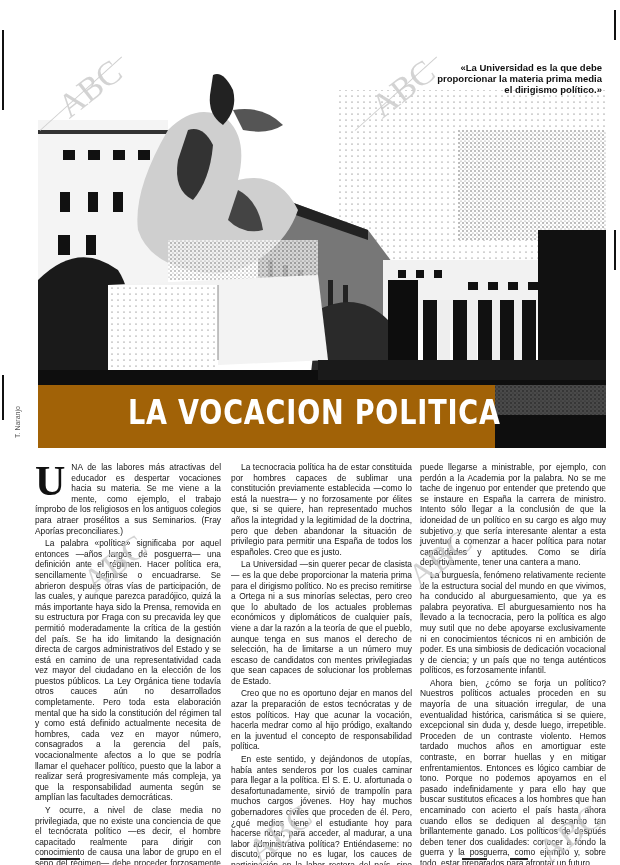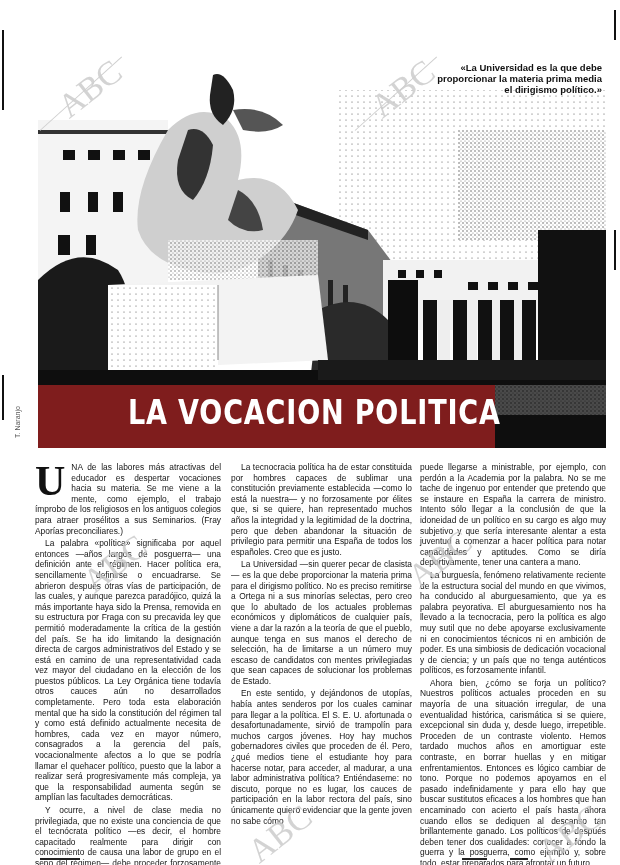--- a/index.html
+++ b/index.html
@@ -2,21 +2,21 @@
 <html><head>
   <meta charset="utf-8">
   <style>
     html, body { margin: 0; padding: 0; background: #ffffff; }
     body { width: 620px; height: 865px; position: relative; overflow: hidden; font-family: "Liberation Sans", sans-serif; color: #111; }
     .page { position: absolute; inset: 0; background: #fff; }
     .edge-line { position: absolute; background: #111; }
     .photo { position: absolute; left: 38px; top: 70px; width: 568px; height: 378px; overflow: hidden; background: #fff; }
     .photo svg { position: absolute; left: 0; top: 0; }
     .quote { position: absolute; left: 430px; top: 62px; width: 172px; text-align: right; font-family: "Liberation Sans", sans-serif; font-weight: bold; font-size: 9.5px; line-height: 11px; color: #111; z-index: 3; }
-    .headline { position: absolute; left: 38px; top: 385px; width: 457px; height: 63px; background: #7f1d1d; z-index: 2; }
+    .headline { position: absolute; left: 38px; top: 385px; width: 457px; height: 63px; background: #a16207; z-index: 2; }
     .headline-text { position: absolute; left: 90px; top: 8px; font-family: "DejaVu Sans", sans-serif; font-weight: bold; font-size: 33px; letter-spacing: 1px; color: #fff; transform: scaleX(0.82); transform-origin: left top; white-space: nowrap; }
     .credit { position: absolute; left: 14px; top: 438px; transform: rotate(-90deg); transform-origin: left top; font-size: 7px; color: #555; white-space: nowrap; }
     .col { position: absolute; top: 462px; font-family: "Liberation Sans", sans-serif; font-size: 8.4px; line-height: 10.6px; text-align: justify; color: #151515; hyphens: auto; }
     .col p { margin: 0 0 2px 0; text-indent: 10px; }
     .col p.first { text-indent: 0; }
     .col1 { left: 35px; width: 186px; }
     .col2 { left: 231px; width: 181px; }
     .col3 { left: 420px; width: 186px; }
     .dropcap { float: left; font-family: "Liberation Serif", serif; font-size: 42px; line-height: 34px; margin: 2px 6px 0 0; font-weight: bold; color: #111; }
     .watermark { position: absolute; font-family: "Liberation Serif", serif; font-size: 34px; color: #c9c9c9; transform: rotate(-38deg); z-index: 4; pointer-events: none; opacity: 0.8; }
@@ -134,20 +134,21 @@
 
   <div class="col col1">
     <p class="first"><span class="dropcap">U</span><span>NA de las labores más atractivas del educador es despertar vocaciones hacia su materia. Se me viene a la mente, como ejemplo, el trabajo ímprobo de los religiosos en los antiguos colegios para atraer prosélitos a sus Seminarios. (Fray Aporías preconciliares.)</span></p>
     <p>La palabra «política» significaba por aquel entonces —años largos de posguerra— una definición ante el régimen. Hacer política era, sencillamente definirse o encuadrarse. Se abrieron después otras vías de participación, de las cuales, y aunque parezca paradójico, quizá la más importante haya sido la Prensa, removida en su estructura por Fraga con su precavida ley que permitió moderadamente la crítica de la gestión del país. Se ha ido limitando la designación directa de cargos administrativos del Estado y se está en camino de una representatividad cada vez mayor del ciudadano en la elección de los puestos públicos. La Ley Orgánica tiene todavía otros cauces aún no desarrollados completamente. Pero toda esta elaboración mental que ha sido la constitución del régimen tal y como está definido actualmente necesita de hombres, cada vez en mayor número, consagrados a la gerencia del país, vocacionalmente afectos a lo que se podría llamar el quehacer político, puesto que la labor a realizar será progresivamente más compleja, ya que la responsabilidad aumenta según se amplían las facultades democráticas.</p>
     <p>Y ocurre, a nivel de clase media no privilegiada, que no existe una conciencia de que el tecnócrata político —es decir, el hombre capacitado realmente para dirigir con conocimiento de causa una labor de grupo en el seno del régimen— debe proceder forzosamente de facciones afectas a las raíces permanentes repetidas, a las raíces del régimen.</p>
   </div>
 
   <div class="col col2">
     <p>La tecnocracia política ha de estar constituida por hombres capaces de sublimar una constitución previamente establecida —como lo está la nuestra— y no forzosamente por élites que, si se quiere, han representado muchos años la integridad y la legitimidad de la doctrina, pero que deben abandonar la situación de privilegio para permitir una España de todos los españoles. Creo que es justo.</p>
     <p>La Universidad —sin querer pecar de clasista— es la que debe proporcionar la materia prima para el dirigismo político. No es preciso remitirse a Ortega ni a sus minorías selectas, pero creo que lo abultado de los actuales problemas económicos y diplomáticos de cualquier país, viene a dar la razón a la teoría de que el pueblo, aunque tenga en sus manos el derecho de selección, ha de limitarse a un número muy escaso de candidatos con mentes privilegiadas que sean capaces de solucionar los problemas de Estado.</p>
+    <p>Creo que no es oportuno dejar en manos del azar la preparación de estos tecnócratas y de estos políticos. Hay que acunar la vocación, hacerla medrar como al hijo pródigo, exaltando en la juventud el concepto de responsabilidad política.</p>
     <p>En este sentido, y dejándonos de utopías, había antes senderos por los cuales caminar para llegar a la política. El S. E. U. afortunada o desafortunadamente, sirvió de trampolín para muchos cargos jóvenes. Hoy hay muchos gobernadores civiles que proceden de él. Pero, ¿qué medios tiene el estudiante hoy para hacerse notar, para acceder, al madurar, a una labor administrativa política? Entiéndaseme: no discuto, porque no es lugar, los cauces de participación en la labor rectora del país, sino únicamente quiero evidenciar que la gente joven no sabe cómo</p>
   </div>
 
   <div class="col col3">
     <p class="first">puede llegarse a ministrable, por ejemplo, con perdón a la Academia por la palabra. No se me tache de ingenuo por entender que pretendo que se instaure en España la carrera de ministro. Intento sólo llegar a la conclusión de que la idoneidad de un político en su cargo es algo muy subjetivo y que sería interesante alentar a esta juventud a comenzar a hacer política para notar capacidades y aptitudes. Como se diría deportivamente, tener una cantera a mano.</p>
     <p>La burguesía, fenómeno relativamente reciente de la estructura social del mundo en que vivimos, ha conducido al aburguesamiento, que ya es palabra peyorativa. El aburguesamiento nos ha llevado a la tecnocracia, pero la política es algo muy sutil que no debe apoyarse exclusivamente ni en conocimientos técnicos ni en ambición de poder. Es una simbiosis de dedicación vocacional y de ciencia; y un país que no tenga auténticos políticos, es forzosamente infantil.</p>
     <p>Ahora bien, ¿cómo se forja un político? Nuestros políticos actuales proceden en su mayoría de una situación irregular, de una eventualidad histórica, carismática si se quiere, excepcional sin duda y, desde luego, irrepetible. Proceden de un contraste violento. Hemos tardado muchos años en amortiguar este contraste, en borrar huellas y en mitigar enfrentamientos. Entonces es lógico cambiar de tono. Porque no podemos apoyarnos en el pasado indefinidamente y para ello hay que buscar sustitutos eficaces a los hombres que han encaminado con acierto el país hasta ahora cuando ellos se dediquen al descanso tan brillantemente ganado. Los políticos de después deben tener dos cualidades: conocer a fondo la guerra y la posguerra, como ejemplo y, sobre todo, estar preparados para afrontar un futuro.</p>
 
   </div>
 

